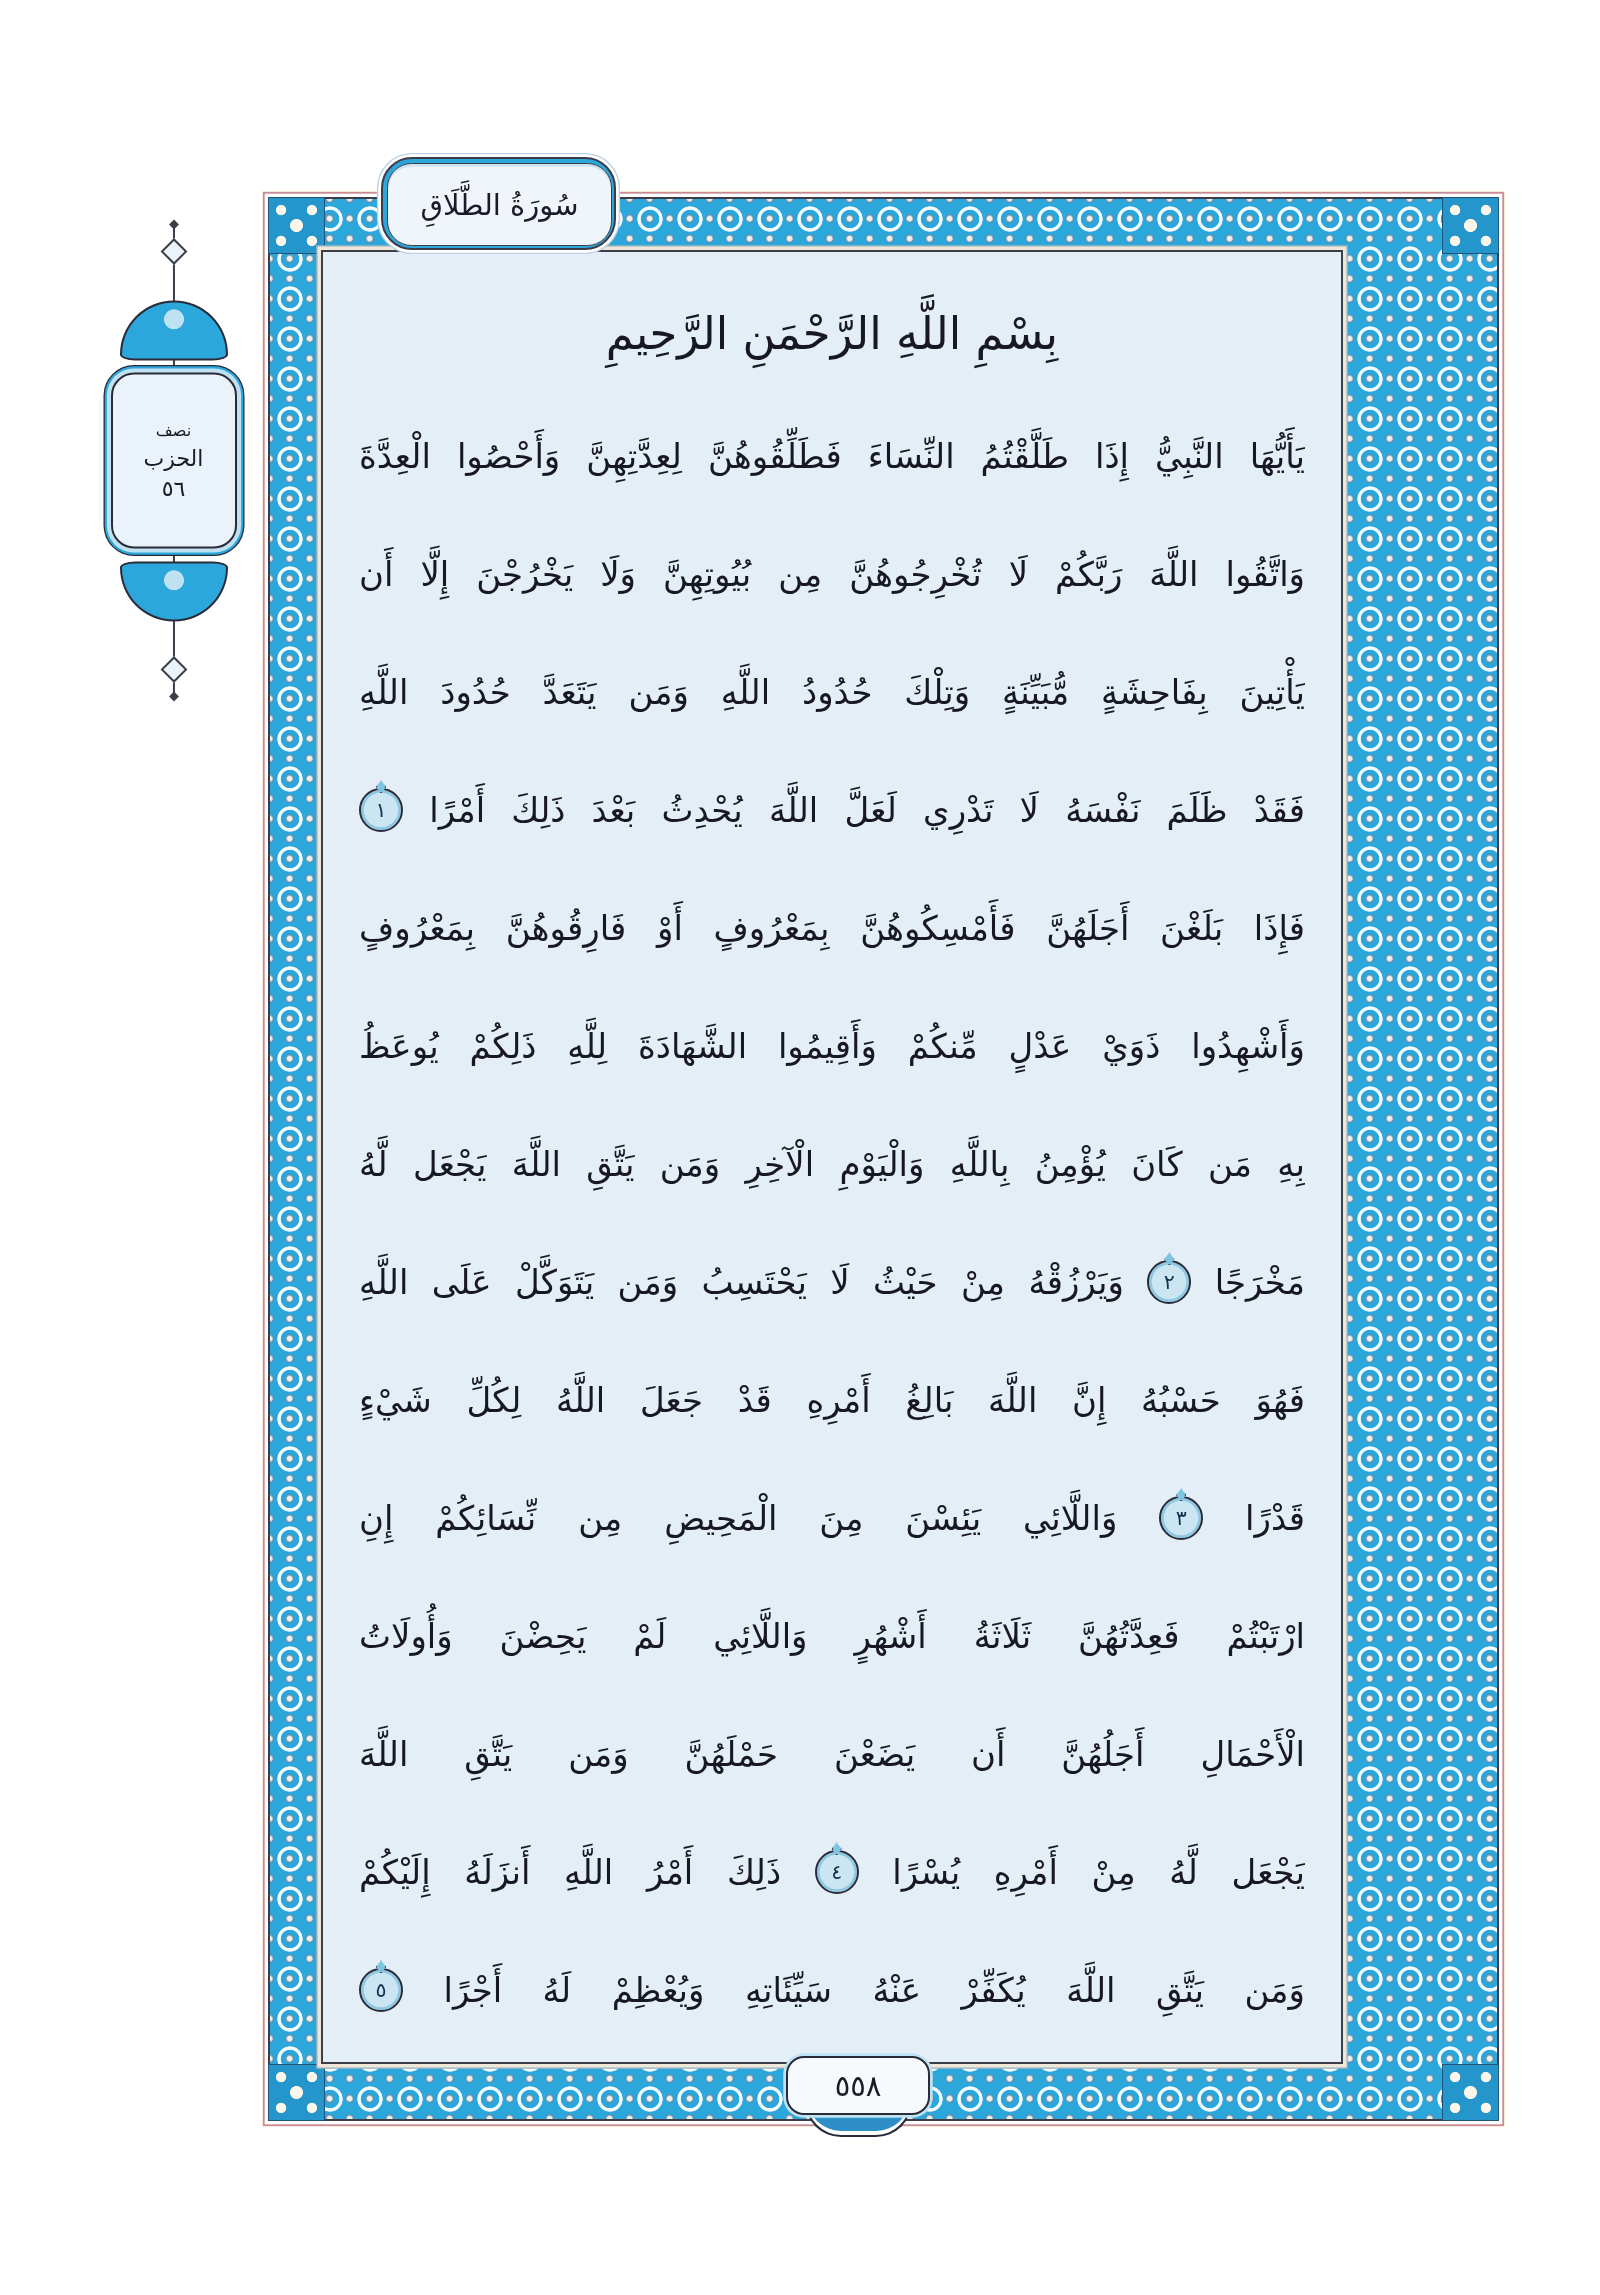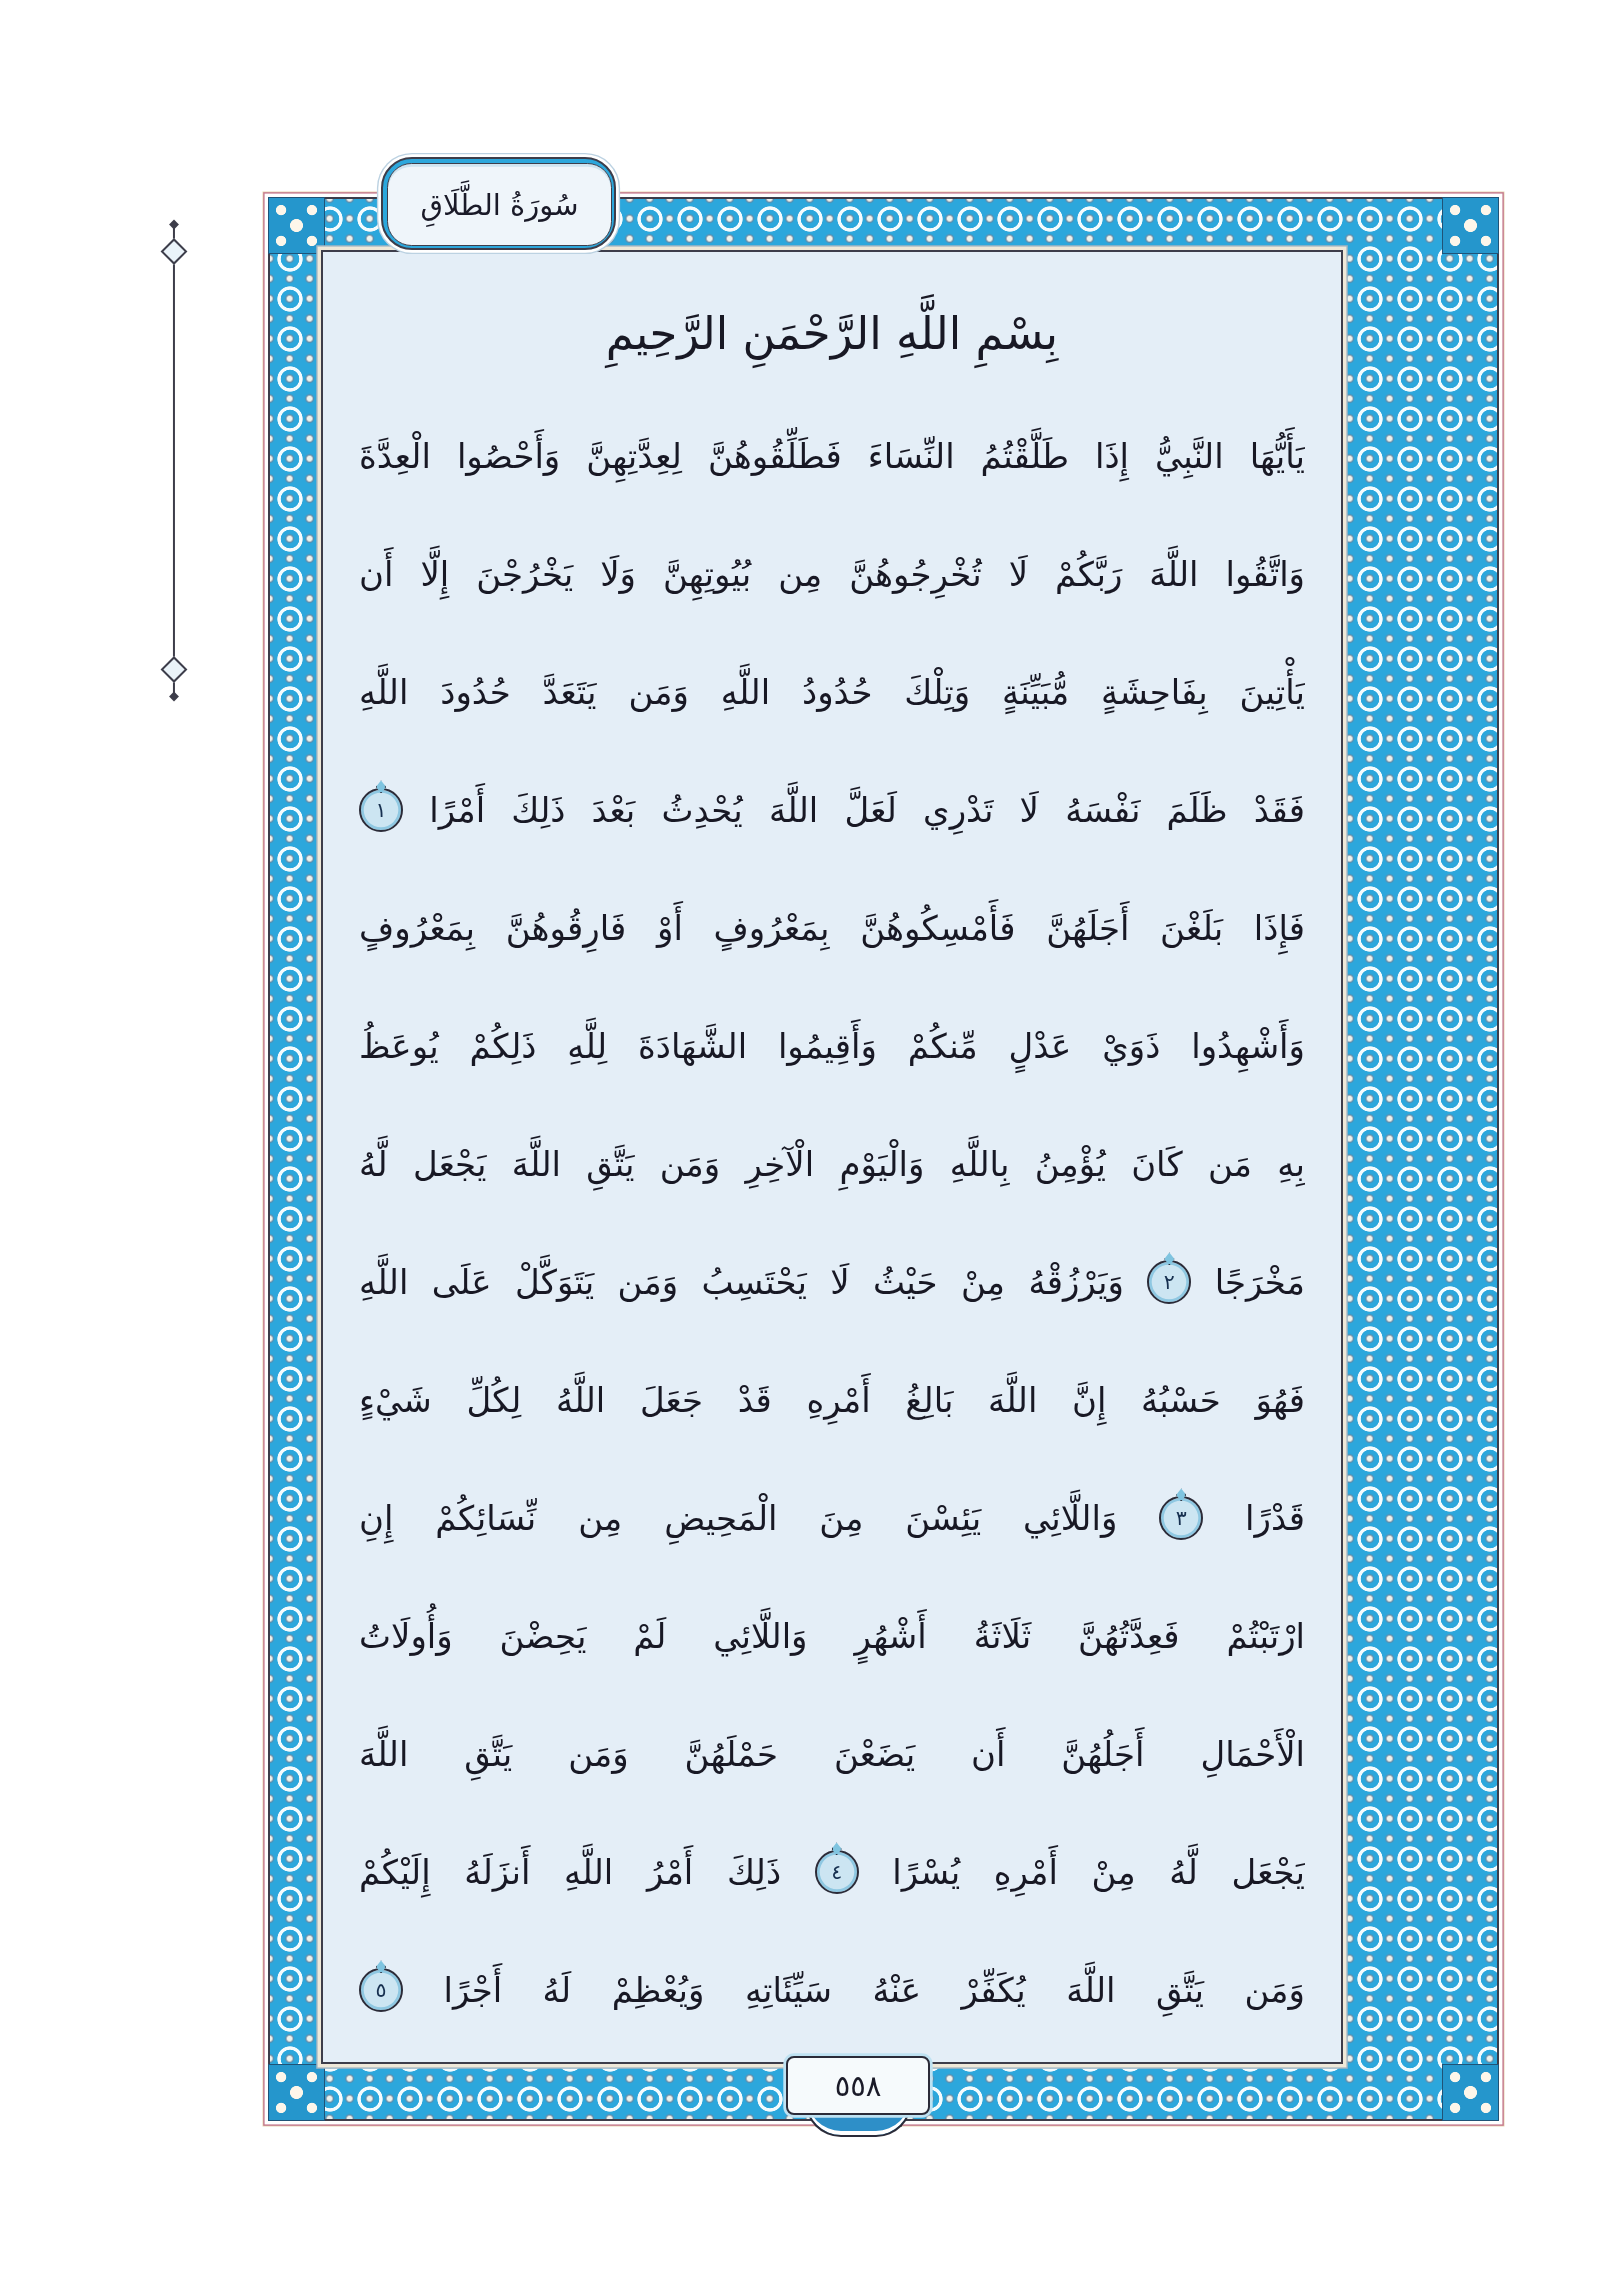--- a/index.html
+++ b/index.html
@@ -91,21 +91,21 @@
   .mbody .t1{font-size:16.4px;color:#1a1a28;}
   .mbody .t2{font-size:22px;color:#1a1a28;}
   .mbody .t3{font-size:22px;color:#1a1a28;}
 
   
   .page-tab-dip{position:absolute;left:805px;top:2101px;width:107px;height:36px;
                 background:#2e8fc8;border:2.1px solid #2b2b38;border-top:none;
                 border-radius:0 0 53px 53px;box-sizing:border-box;z-index:3;
                 box-shadow:inset 0 -4.1px 0 #ffffff;}
   .page-tab{position:absolute;left:786px;top:2056px;width:144px;height:59px;
-            background:#f6fafc;border:2.1px solid #2b2b38;border-radius:8px;
+            background:#f6fafc;border:2.1px solid #2b2b38;border-radius:18px;
             box-sizing:border-box;z-index:4;display:flex;align-items:center;
             justify-content:center;box-shadow:0 0 0 2.7px #bfe2f2;}
   .page-tab .num{font-size:29px;color:#1a1a28;}
 </style>
 </head>
 <body>
 
 <div class="canvas">
 
   <div class="frame">
@@ -293,20 +293,29 @@
       <span class="cartouche-label">سُورَةُ الطَّلَاقِ</span>
     </div>
   </div>
 
   <div class="hizb">
     <div class="stem"></div>
     <div class="tip t"></div>
     <div class="tip b"></div>
     <div class="diamond top"></div>
     <div class="diamond bottom"></div>
+    <div class="medallion">
+      <div class="crown top"></div>
+      <div class="mbody">
+        <span class="t1">نصف</span>
+        <span class="t2">الحزب</span>
+        <span class="t3">٥٦</span>
+      </div>
+      <div class="crown bot"></div>
+    </div>
   </div>
 
   <div class="page-tab-dip"></div>
   <div class="page-tab">
     <span class="num">٥٥٨</span>
   </div>
 
 </div>
 
 

